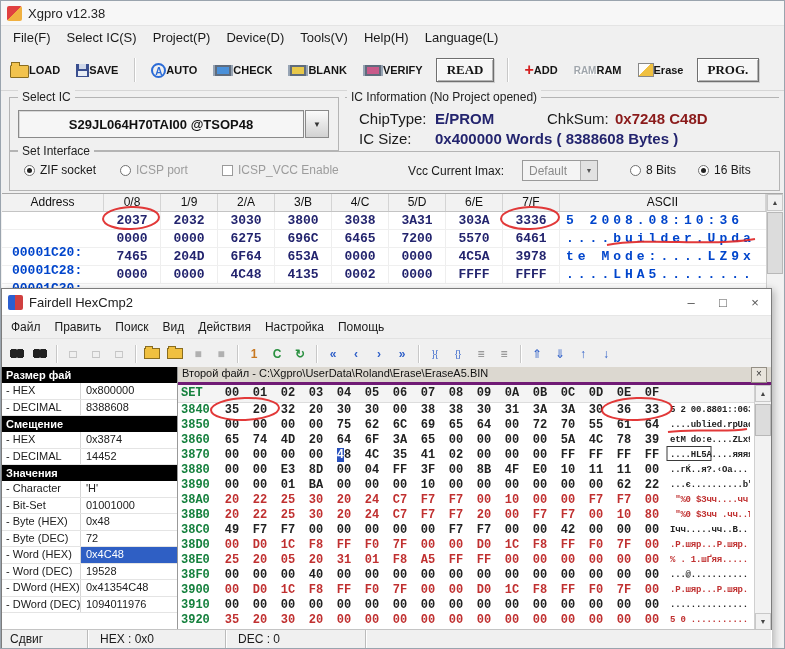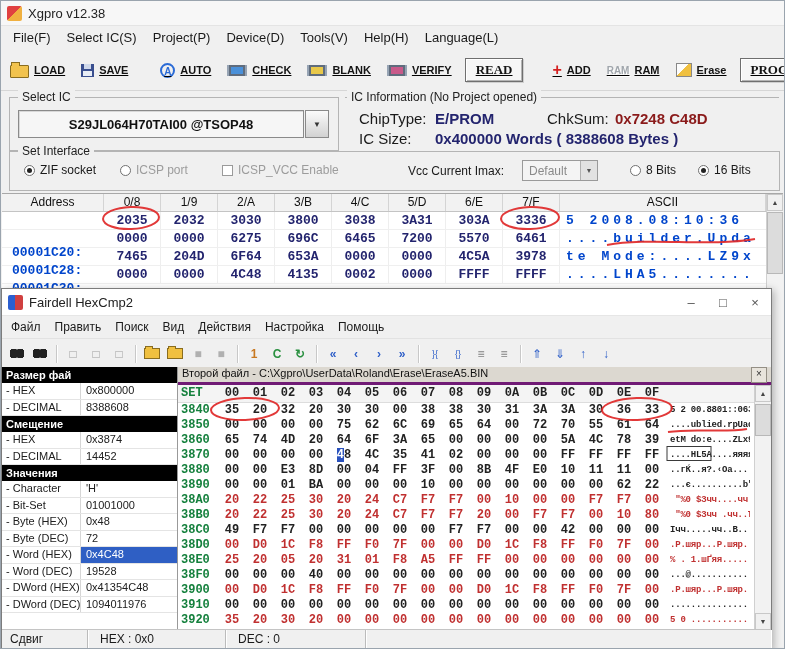--- a/index.html
+++ b/index.html
@@ -7,21 +7,21 @@
 
   
   .xg{position:absolute;inset:0;}
   .xg-title{height:24px;display:flex;align-items:center;background:#f7f7f7;border-bottom:1px solid #e4e4e4;padding-left:6px;}
   .xg-ico{width:15px;height:15px;border-radius:2px;background:linear-gradient(135deg,#e04040 0 50%,#f0b040 50% 100%);margin-right:6px;}
   .xg-tt{font-size:13px;color:#222;}
   .xg-menu{height:24px;display:flex;align-items:center;background:#f0f0f0;padding-left:4px;}
   .mi{padding:0 8px;font-size:13px;color:#1a1a1a;line-height:24px;}
   .mi-sm{font-size:12px;line-height:22px;padding:0 7px;}
   .xg-tools{height:40px;display:flex;align-items:center;background:#f0f0f0;border-bottom:1px solid #d6d6d6;padding:0 6px;gap:10px;}
-  .tb-btn{display:flex;align-items:center;gap:5px;padding:2px 3px;text-decoration:underline;}
+  .tb-btn{display:flex;align-items:center;padding:2px 3px;}
   .tb-lbl{font:700 11px "Liberation Sans",sans-serif;color:#141414;}
   .tb-box{border:1px solid #6f6f6f;background:#f6f6f6;box-shadow:inset 1px 1px 0 #fff,inset -1px -1px 0 #b4b4b4,1px 1px 0 #cfcfcf;padding:3px 10px;}
   .tb-lbl-box{font:700 13px "Liberation Serif",serif;}
   .x-sep{width:1px;height:24px;background:#c8c8c8;box-shadow:1px 0 0 #fff;margin:0 3px;}
   .xi{display:inline-block;}
   .xi-folder{width:17px;height:11px;background:#f2c34e;border:1px solid #8a6d1f;border-radius:1px;position:relative;margin-top:3px;}
   .xi-folder::before{content:"";position:absolute;top:-4px;left:0px;width:7px;height:3px;background:#f2c34e;border:1px solid #8a6d1f;border-bottom:none;}
   .xi-floppy{width:13px;height:13px;background:#3a4f8f;position:relative;}
   .xi-floppy::before{content:"";position:absolute;left:3px;top:0;width:7px;height:5px;background:#cfd8ea;}
   .xi-floppy::after{content:"";position:absolute;left:2px;bottom:1px;width:9px;height:5px;background:#e8edf5;}
@@ -254,21 +254,21 @@
           <span class="gh gh-word">3/B</span>
           <span class="gh gh-word">4/C</span>
           <span class="gh gh-word">5/D</span>
           <span class="gh gh-word">6/E</span>
           <span class="gh gh-word">7/F</span>
           <span class="gh gh-ascii">ASCII</span>
         </div>
       <div>
           <div class="grow">
             <span class="gaddr">00001C20:</span>
-            <span class="gword">2035</span>
+            <span class="gword">2037</span>
             <span class="gword">2032</span>
             <span class="gword">3030</span>
             <span class="gword">3800</span>
             <span class="gword">3038</span>
             <span class="gword">3A31</span>
             <span class="gword">303A</span>
             <span class="gword">3336</span>
             <span class="gascii">5 2008.08:10:36</span>
           </div>
           <div class="grow">

